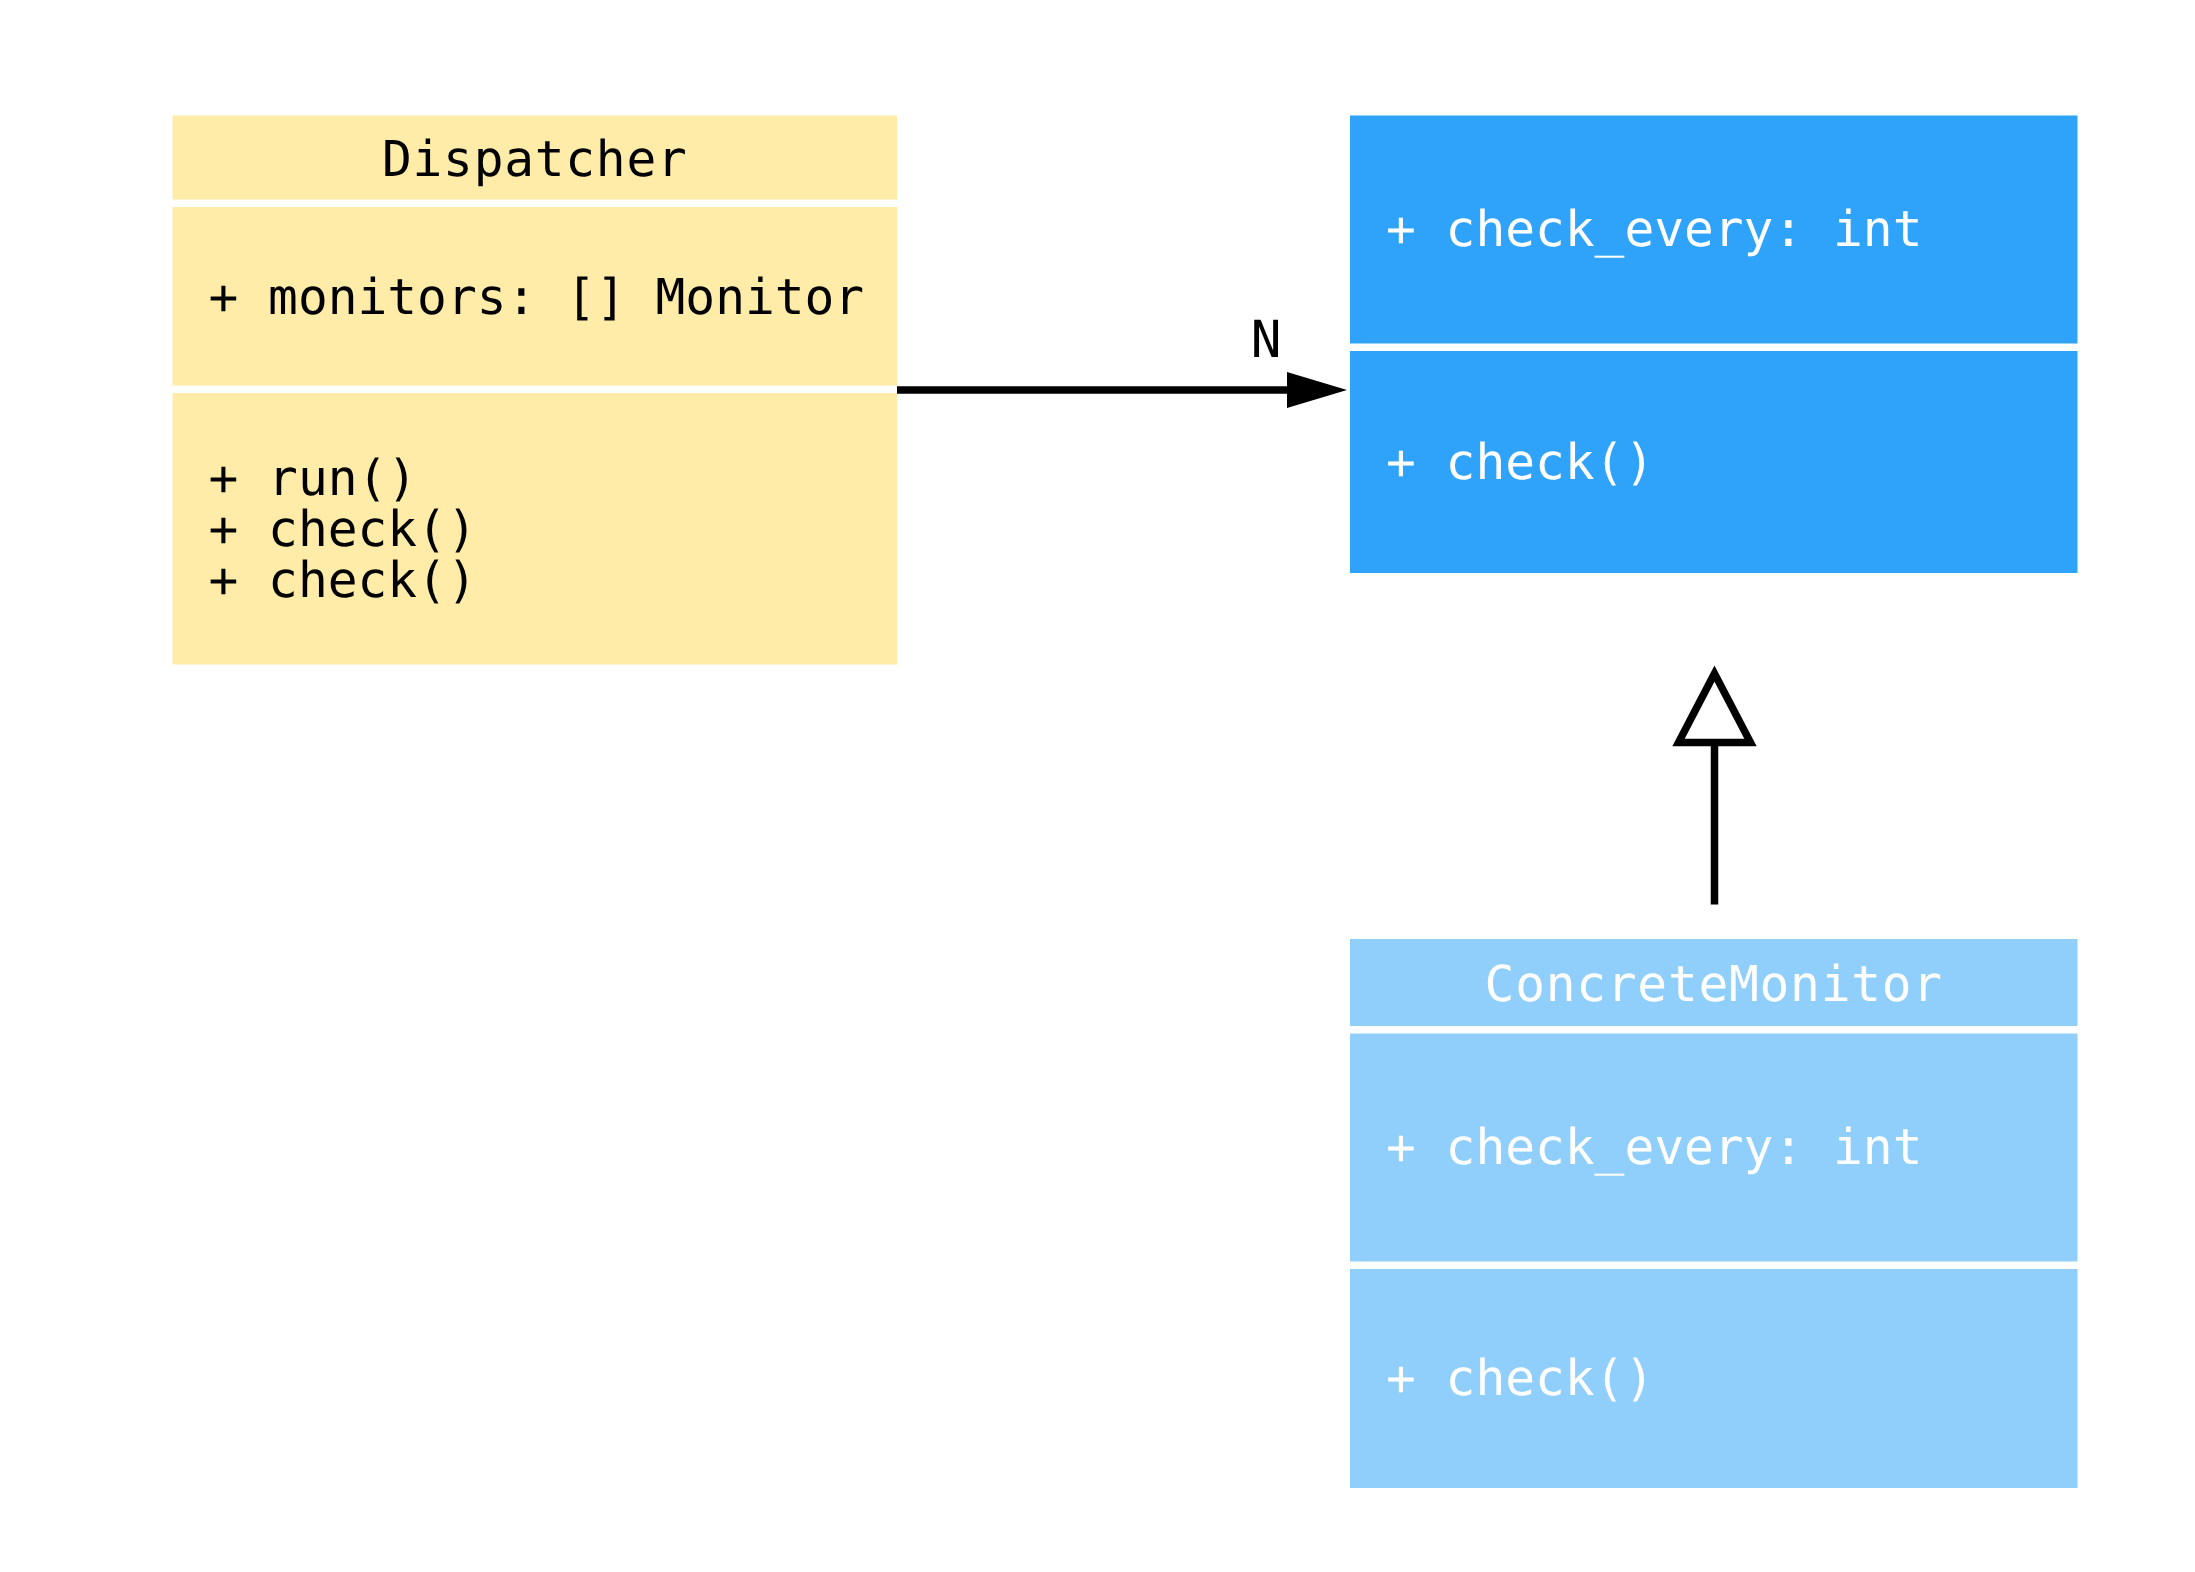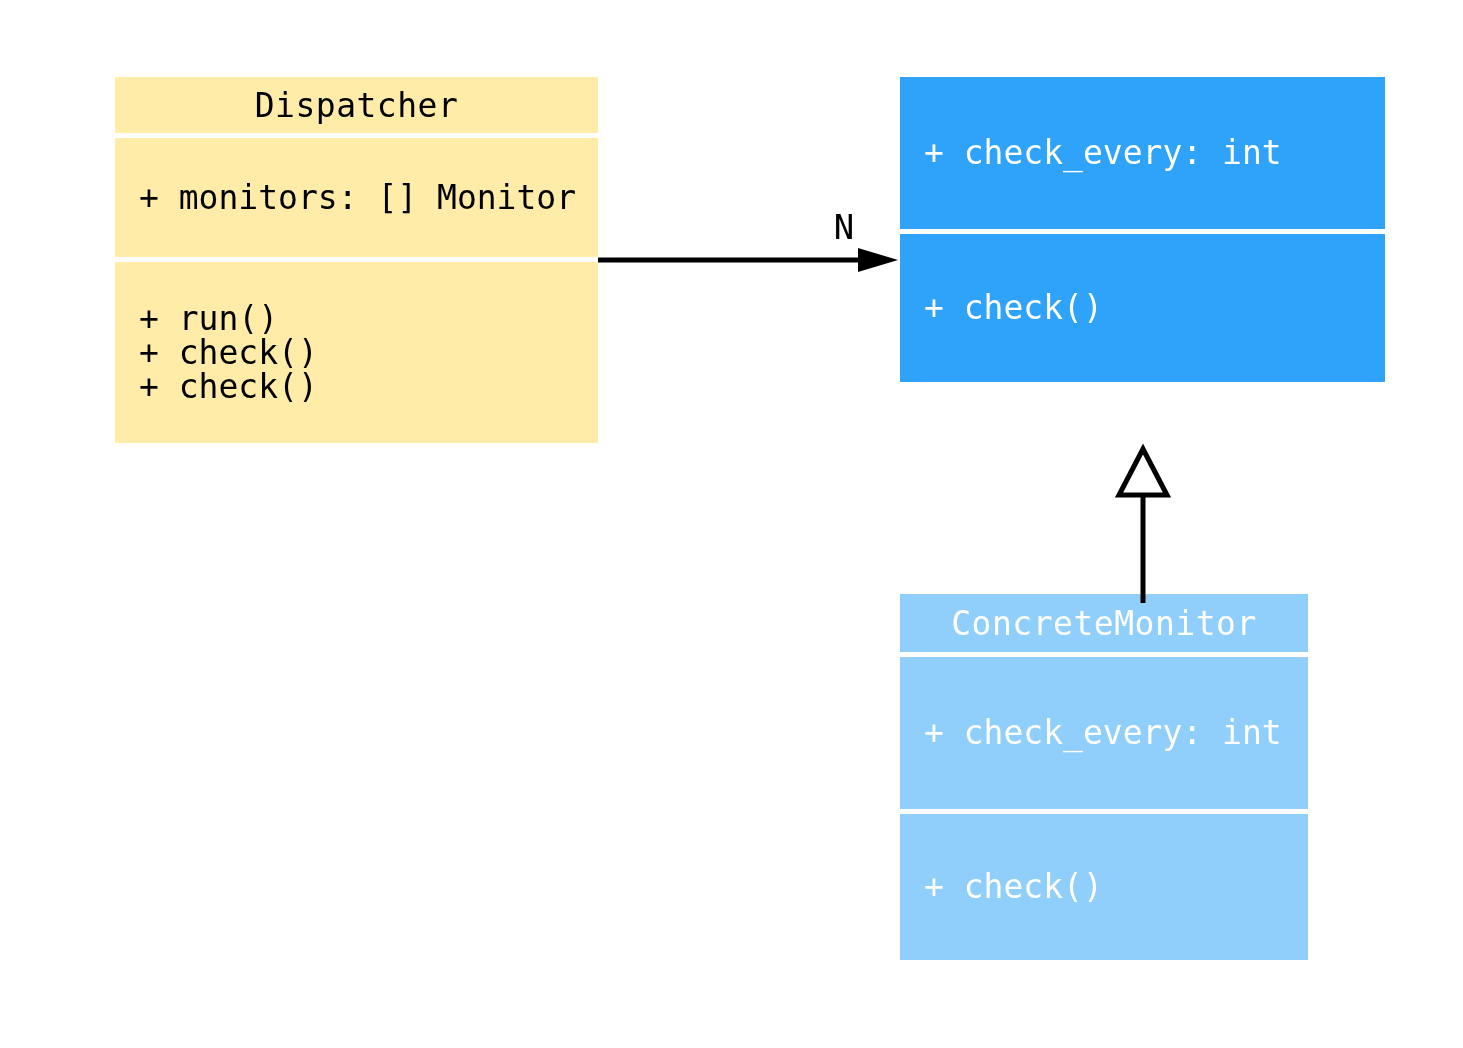--- a/index.html
+++ b/index.html
@@ -61,21 +61,21 @@
 
   <div class="class-box" style="left:900px; top:77px; width:485px;">
     <div class="row member-row" style="height: 152px; background: rgb(46, 163, 249); color: rgb(255, 255, 255);">
       <div class="member-line">+ check_every: int</div>
     </div>
     <div class="row member-row" style="height: 148px; background: rgb(46, 163, 249); color: rgb(255, 255, 255);">
       <div class="member-line">+ check()</div>
     </div>
   </div>
 
-  <div class="class-box" style="left:900px; top:594px; width:408px;">
+  <div class="class-box" style="left:900px; top:626px; width:485px;">
     <div class="row title-row" style="height: 58px; background: rgb(144, 207, 251); color: rgb(255, 255, 255);">ConcreteMonitor</div>
     <div class="row member-row" style="height: 152px; background: rgb(144, 207, 251); color: rgb(255, 255, 255);">
       <div class="member-line">+ check_every: int</div>
     </div>
     <div class="row member-row" style="height: 146px; background: rgb(144, 207, 251); color: rgb(255, 255, 255);">
       <div class="member-line">+ check()</div>
     </div>
   </div>
 
   <svg class="rel-svg" style="left:596px; top:228px;" width="310" height="64" viewBox="0 0 310 64">

